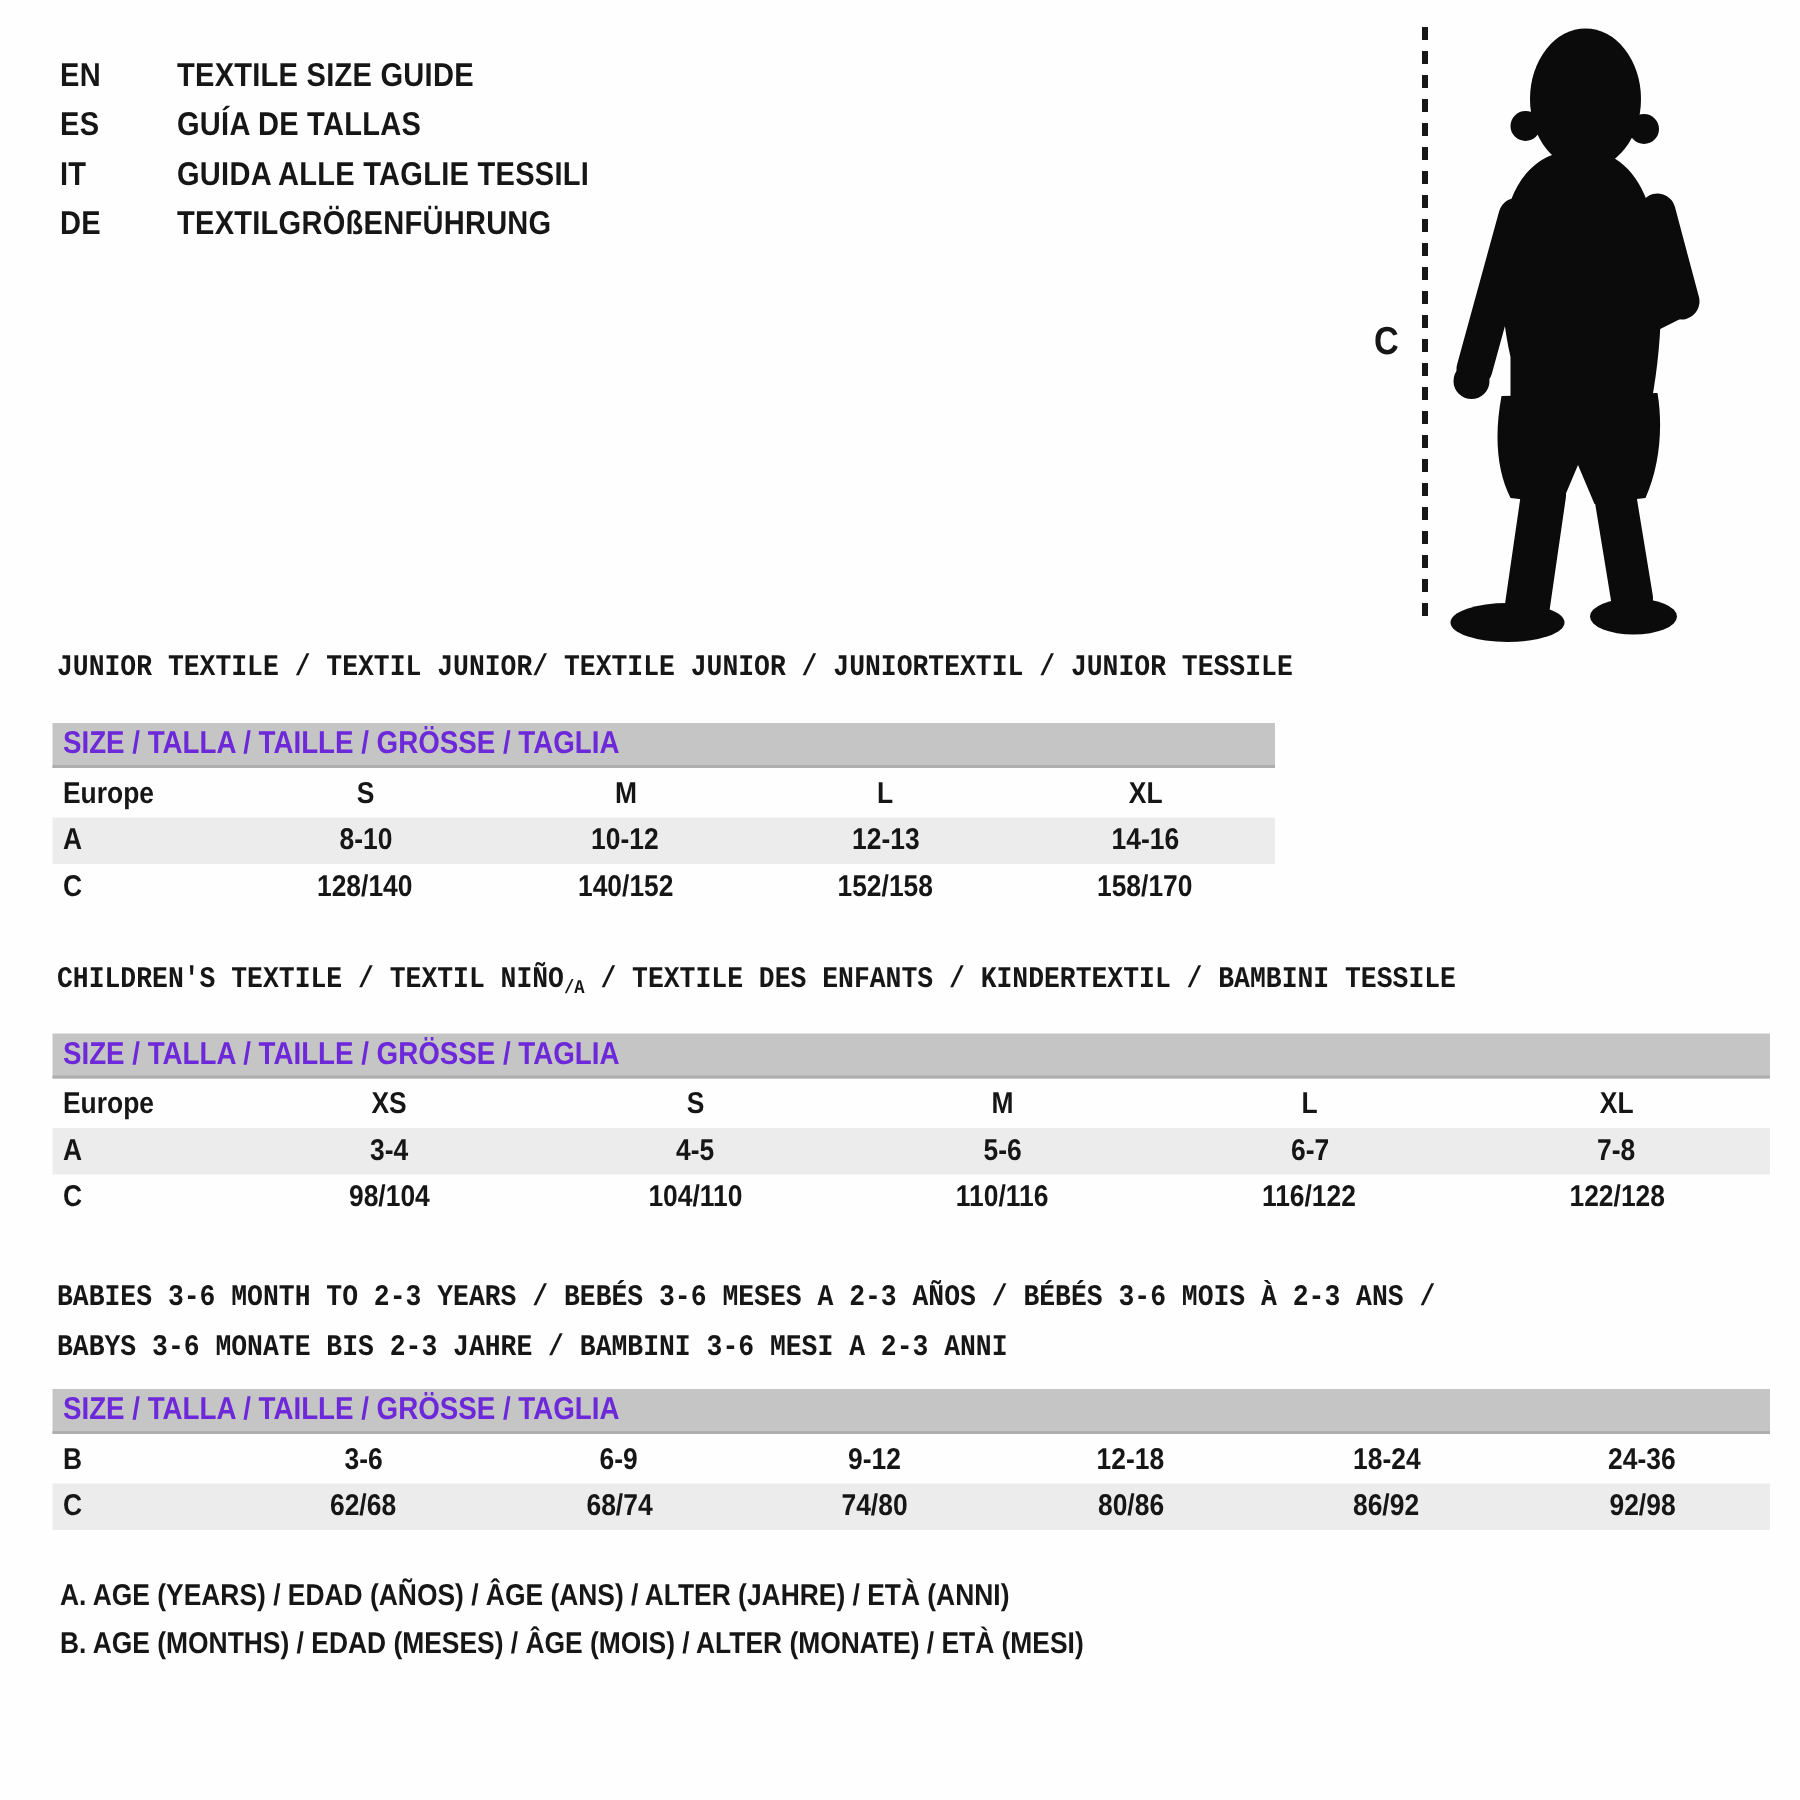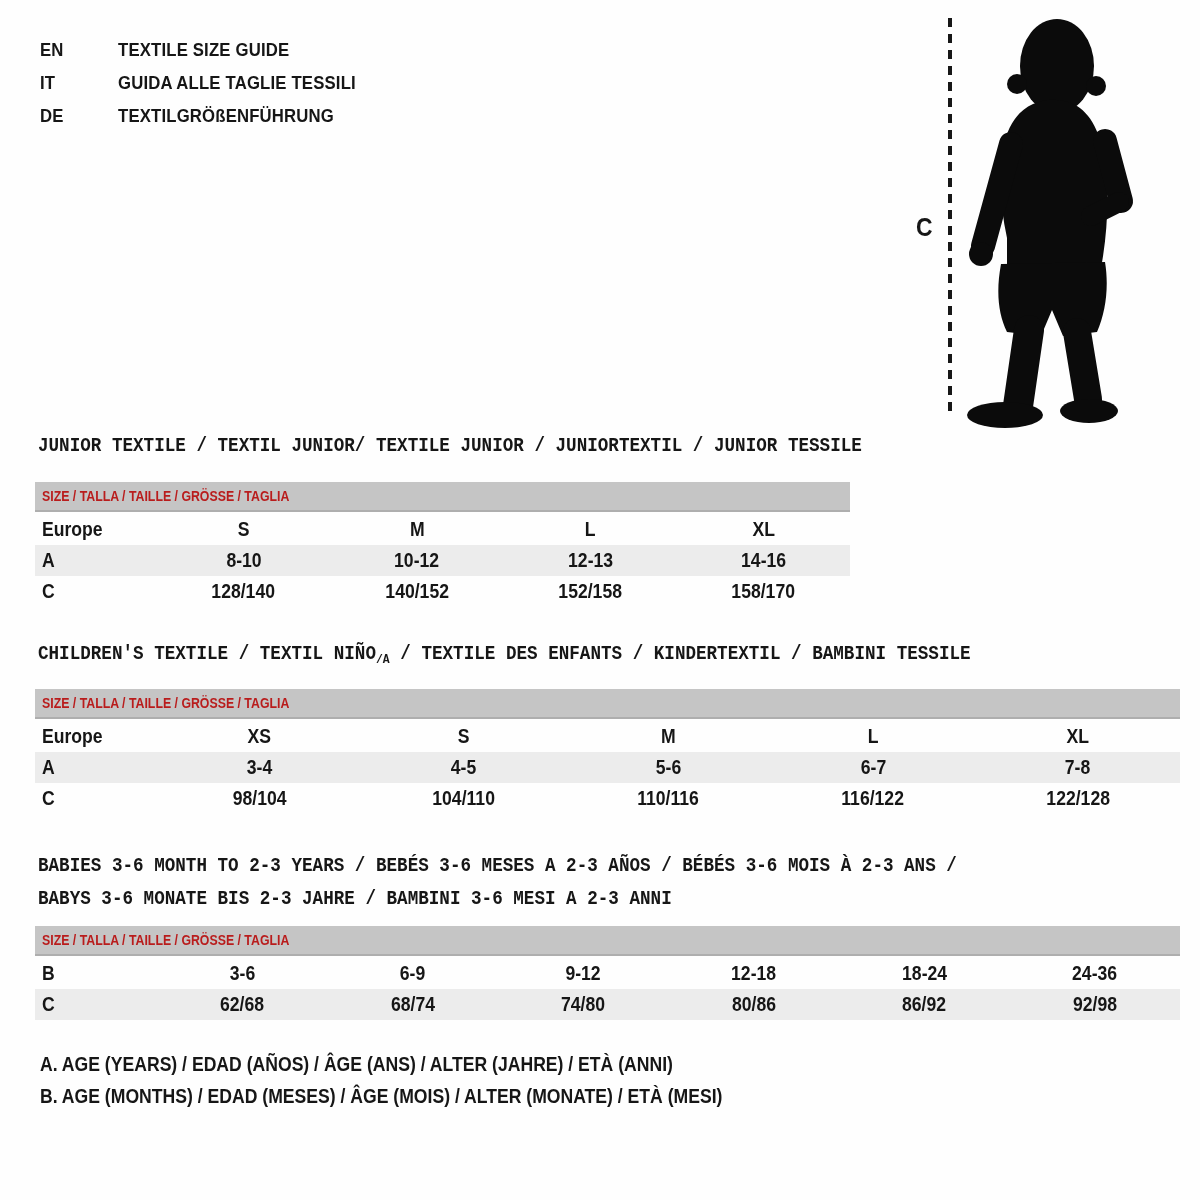--- a/index.html
+++ b/index.html
@@ -7,21 +7,21 @@
     position:relative; width:1200px; height:1200px; background:#fefefe;
     font-family:"Liberation Sans", sans-serif; font-weight:bold; color:#161616;
     overflow:hidden;
   }
   
   .cx-l { display:inline-block; transform:scaleX(.88); transform-origin:0 50%; white-space:nowrap; }
   .cx-c { display:inline-block; transform:scaleX(.88); transform-origin:50% 50%; white-space:nowrap; }
 
   
   .langs { position:absolute; left:40px; top:33px; }
-  .lang-row { display:flex; height:33px; align-items:center; font-size:19px; letter-spacing:.2px; }
+  .lang-row { display:flex; height:33px; align-items:center; font-size:22px; letter-spacing:.2px; }
   .lang-code { width:78px; flex:0 0 78px; }
 
   
   .dash-line {
     position:absolute; left:948px; top:18px; width:4px; height:398px;
     background:repeating-linear-gradient(180deg,#171717 0 9px, transparent 9px 16px);
   }
   .figure-c { position:absolute; left:916px; top:212px; font-size:26px; }
   .silhouette { position:absolute; left:965px; top:16px; }
 
@@ -34,41 +34,45 @@
   #sec-junior .title-line, #sec-children .title-line { line-height:24px; }
   .sub-sz { font-size:13px; position:relative; top:4px; }
 
   .size-table { position:absolute; left:0; }
   #sec-junior   .size-table { top:48px; width:815px; }
   #sec-children .size-table { top:47px; width:1145px; }
   #sec-babies   .size-table { top:77px; width:1145px; }
 
   .t-bar {
     height:28px; background:#c5c5c5; border-bottom:2px solid #aeaeae;
-    display:flex; align-items:center; padding-left:7px; font-size:14px; color:#b91c1c;
+    display:flex; align-items:center; padding-left:7px; font-size:21px; color:#6d28d9;
     margin-bottom:2px;
   }
   .t-row { display:flex; height:31px; align-items:center; font-size:20px; }
   .t-row.shaded { background:#ececec; }
   .t-label { flex:0 0 115px; padding-left:7px; text-align:left; }
   .t-cell { flex:1; text-align:center; }
 
   
   .legend { position:absolute; left:40px; top:1048px; }
   .legend-line { font-size:20px; line-height:32px; }
 </style>
 </head>
 <body>
 
 <div class="page">
 
   <div class="langs">
     <div class="lang-row">
       <span class="lang-code"><span class="cx-l">EN</span></span>
       <span class="cx-l">TEXTILE SIZE GUIDE</span>
+    </div>
+    <div class="lang-row">
+      <span class="lang-code"><span class="cx-l">ES</span></span>
+      <span class="cx-l">GUÍA DE TALLAS</span>
     </div>
     <div class="lang-row">
       <span class="lang-code"><span class="cx-l">IT</span></span>
       <span class="cx-l">GUIDA ALLE TAGLIE TESSILI</span>
     </div>
     <div class="lang-row">
       <span class="lang-code"><span class="cx-l">DE</span></span>
       <span class="cx-l">TEXTILGRÖßENFÜHRUNG</span>
     </div>
   </div>

